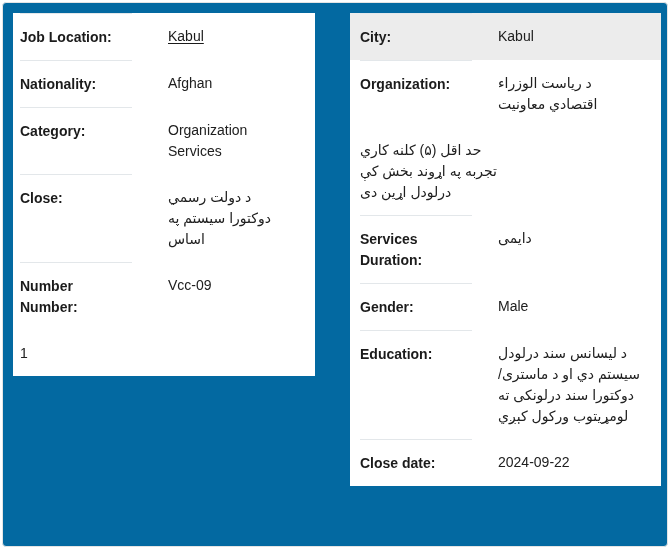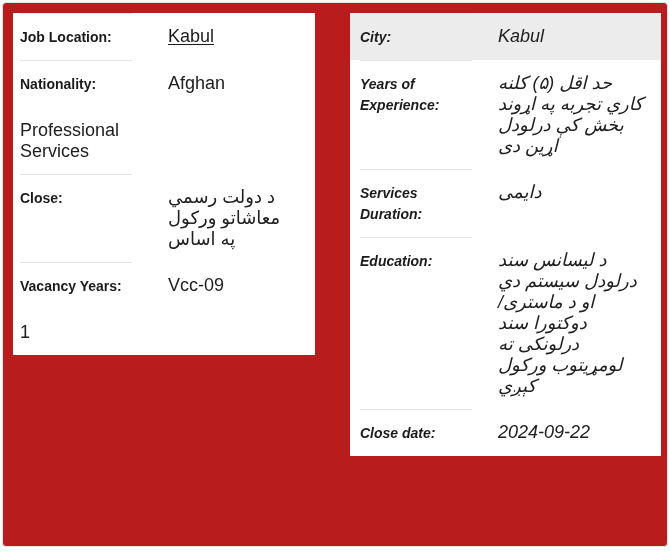--- a/index.html
+++ b/index.html
@@ -11,51 +11,51 @@
   .screen {
     width:670px; height:559px;
     background:#ffffff;
     position:relative;
     overflow:hidden;
   }
   .panel {
     box-sizing:border-box;
     position:absolute; left:2px; top:2px;
     width:666px; height:545px;
-    background:#b91c1c;
+    background:#0369a1;
     border:1px solid #e4e4e4;
     border-radius:4px;
     padding:10px 6px 30px 10px;
     display:flex;
     align-items:flex-start;
     overflow:hidden;
   }
   .table { background:#ffffff; }
   .table-left  { width:302px; }
-  .table-right { width:311px; margin-left:35px;font-style:italic; }
+  .table-right { width:311px; margin-left:35px; }
   .row { display:flex; align-items:stretch; }
   .table-left  .row { padding:0 9px 0 7px; }
   .table-right .row { padding:0 9px 0 10px; }
   .row.highlight { background:#ececec; }
   .cell-label {
     box-sizing:border-box;
     width:112px; flex:0 0 112px;
     border-top:1px solid #e3e7ea;
     padding:13px 0 12px 0;
     font-size:14px; font-weight:700;
     line-height:21px;
     color:#1b1b1b;
     word-wrap:break-word;
   }
   .table-left  .cell-label { margin-right:36px; }
   .table-right .cell-label { margin-right:26px; }
   .cell-value {
     flex:1 1 auto;
     padding:13px 0 12px 0;
-    font-size:18px; font-weight:400;
+    font-size:14px; font-weight:400;
     line-height:21px;
     color:#202020;
     text-align:left;
     word-wrap:break-word;
   }
   .table-left  .cell-value { max-width:126px; }
   .table-right .cell-value { max-width:146px; }
   .cell-value a {
     color:#1b1b1b;
     text-decoration:underline;
@@ -71,48 +71,56 @@
     <div class="table table-left" id="left-table">
         <div class="row">
           <div class="cell-label">Job Location:</div>
           <div class="cell-value"><a>Kabul</a></div>
         </div>
         <div class="row">
           <div class="cell-label">Nationality:</div>
           <div class="cell-value">Afghan</div>
         </div>
         <div class="row">
-          <div class="cell-value">Professional Services</div>
+          <div class="cell-label">Category:</div>
+          <div class="cell-value">Organization Services</div>
         </div>
         <div class="row">
         </div>
         <div class="row">
           <div class="cell-label">Close:</div>
-          <div class="cell-value">د دولت رسمي معاشاتو ورکول په اساس</div>
+          <div class="cell-value">د دولت رسمي دوکتورا سیستم په اساس</div>
         </div>
         <div class="row">
-          <div class="cell-label">Vacancy Years:</div>
+          <div class="cell-label">Number Number:</div>
           <div class="cell-value">Vcc-09</div>
         </div>
         <div class="row">
           <div class="cell-value">1</div>
         </div>
       </div>
     <div class="table table-right" id="right-table">
         <div class="row highlight">
           <div class="cell-label">City:</div>
           <div class="cell-value">Kabul</div>
         </div>
         <div class="row">
-          <div class="cell-label">Years of Experience:</div>
+          <div class="cell-label">Organization:</div>
+          <div class="cell-value">د ریاست الوزراء اقتصادي معاونیت</div>
+        </div>
+        <div class="row">
           <div class="cell-value">حد اقل (۵) کلنه کاري تجربه په اړوند بخش کې درلودل اړین دی</div>
         </div>
         <div class="row">
           <div class="cell-label">Services Duration:</div>
           <div class="cell-value">دایمی</div>
+        </div>
+        <div class="row">
+          <div class="cell-label">Gender:</div>
+          <div class="cell-value">Male</div>
         </div>
         <div class="row">
           <div class="cell-label">Education:</div>
           <div class="cell-value">د لیسانس سند درلودل سیستم دي او د ماستری/دوکتورا سند درلونکی ته لومړیتوب ورکول کېږي</div>
         </div>
         <div class="row">
           <div class="cell-label">Close date:</div>
           <div class="cell-value">2024-09-22</div>
         </div>
       </div>

